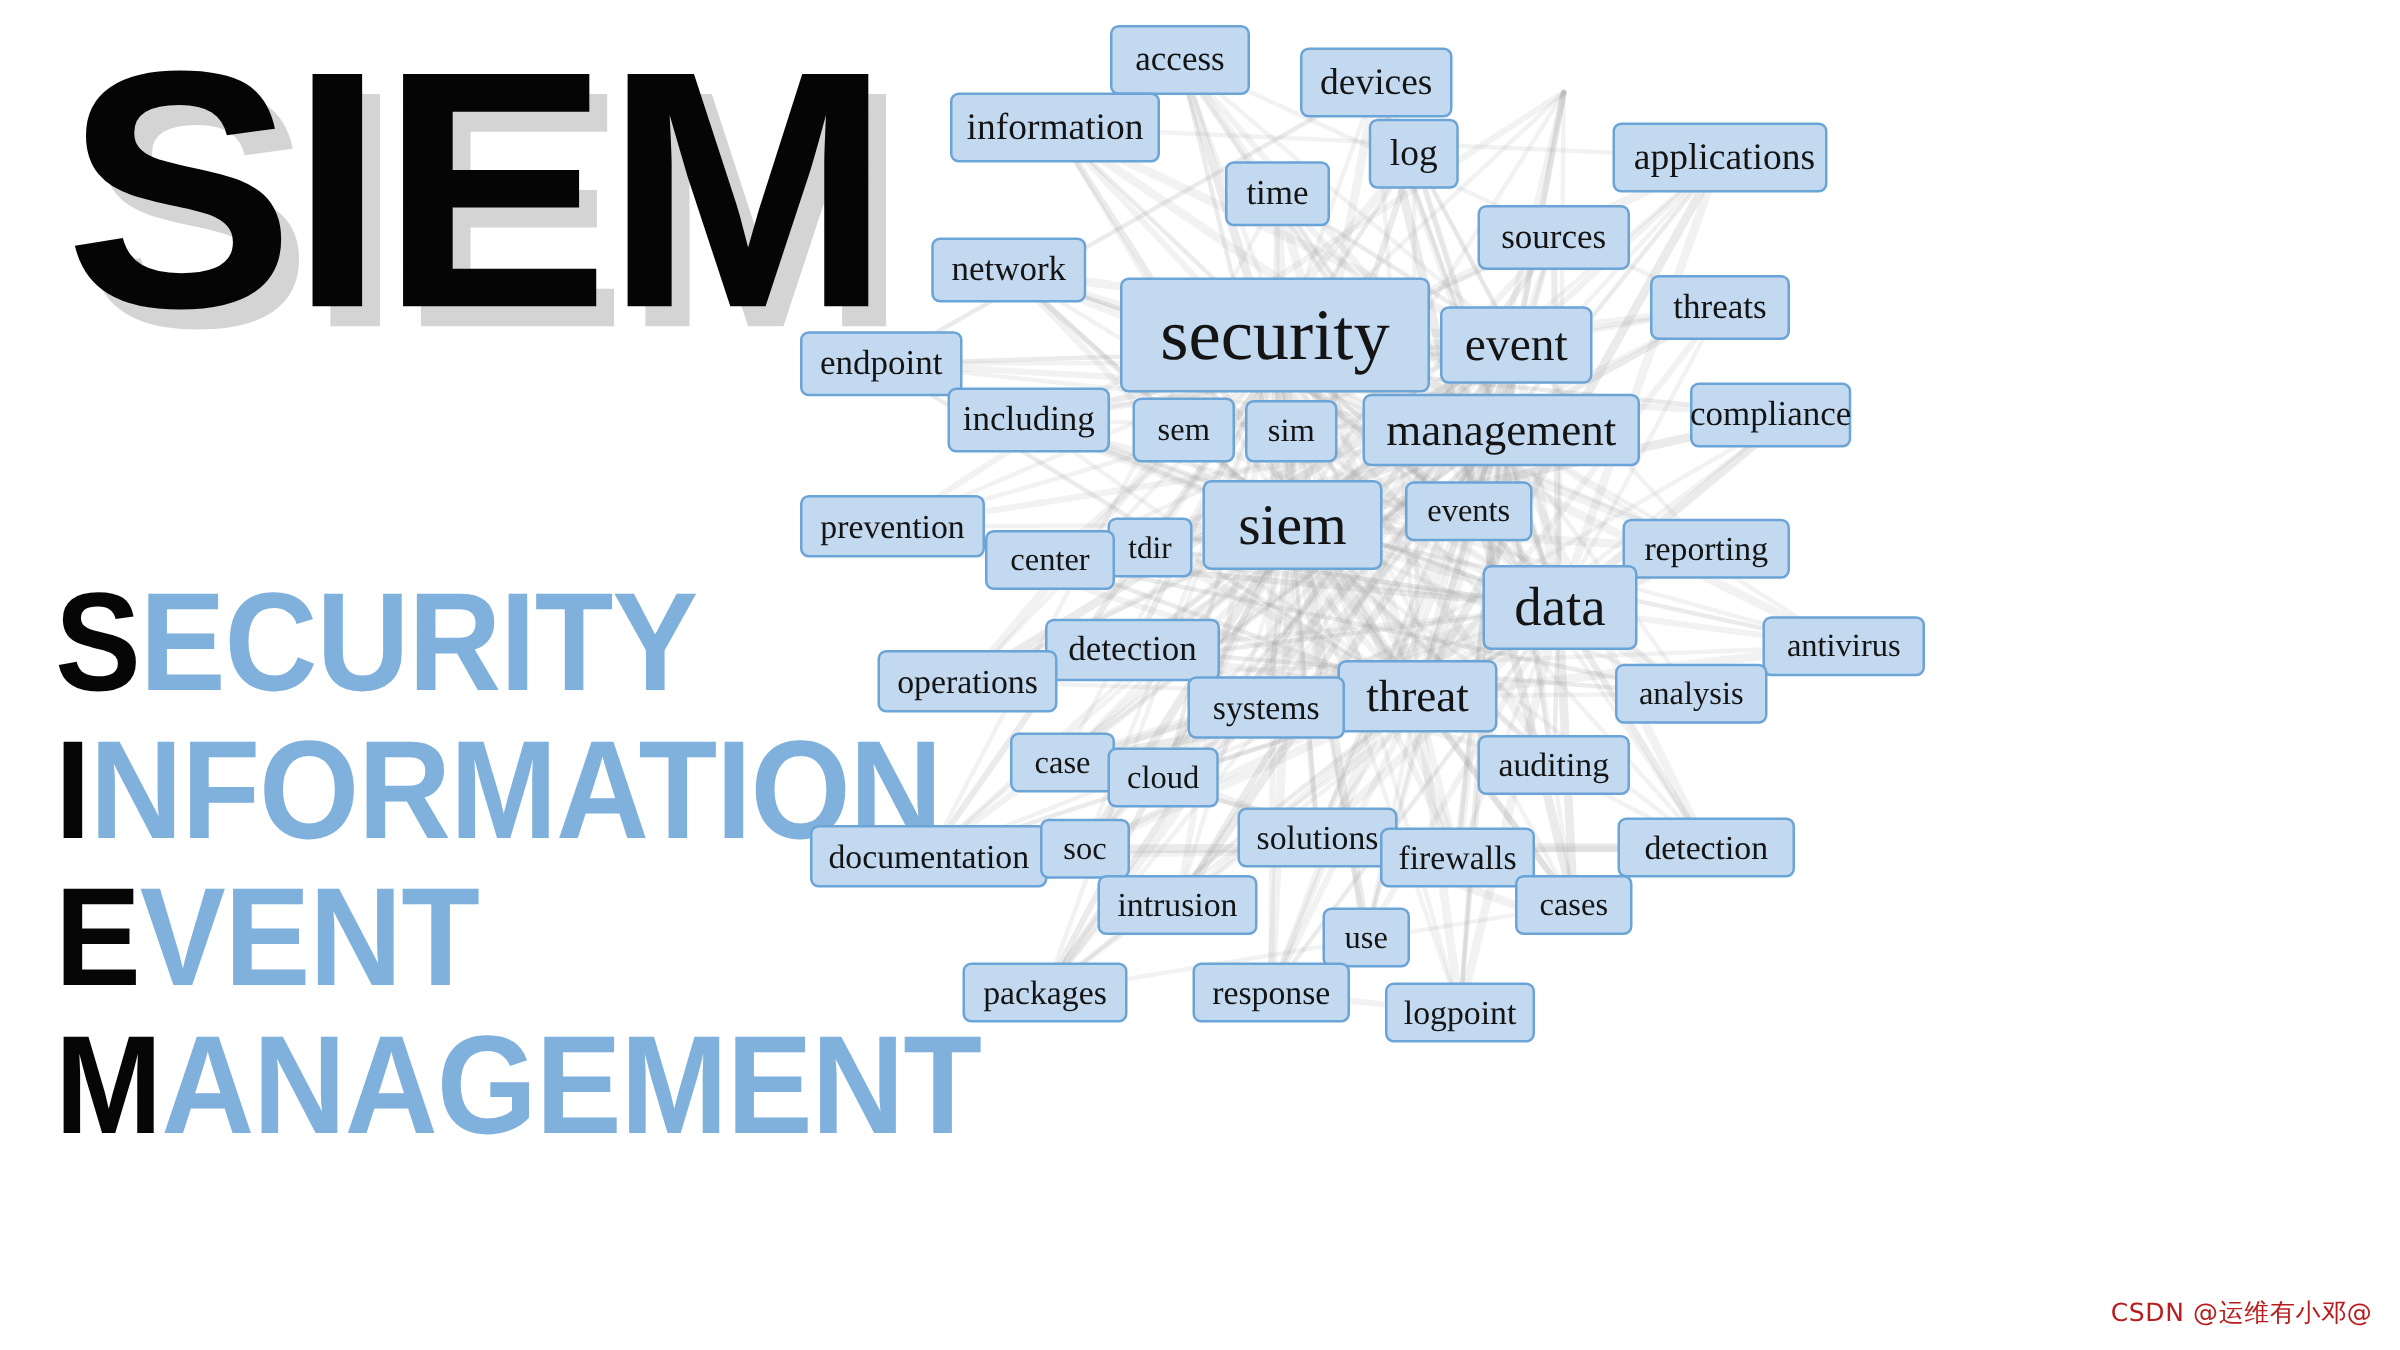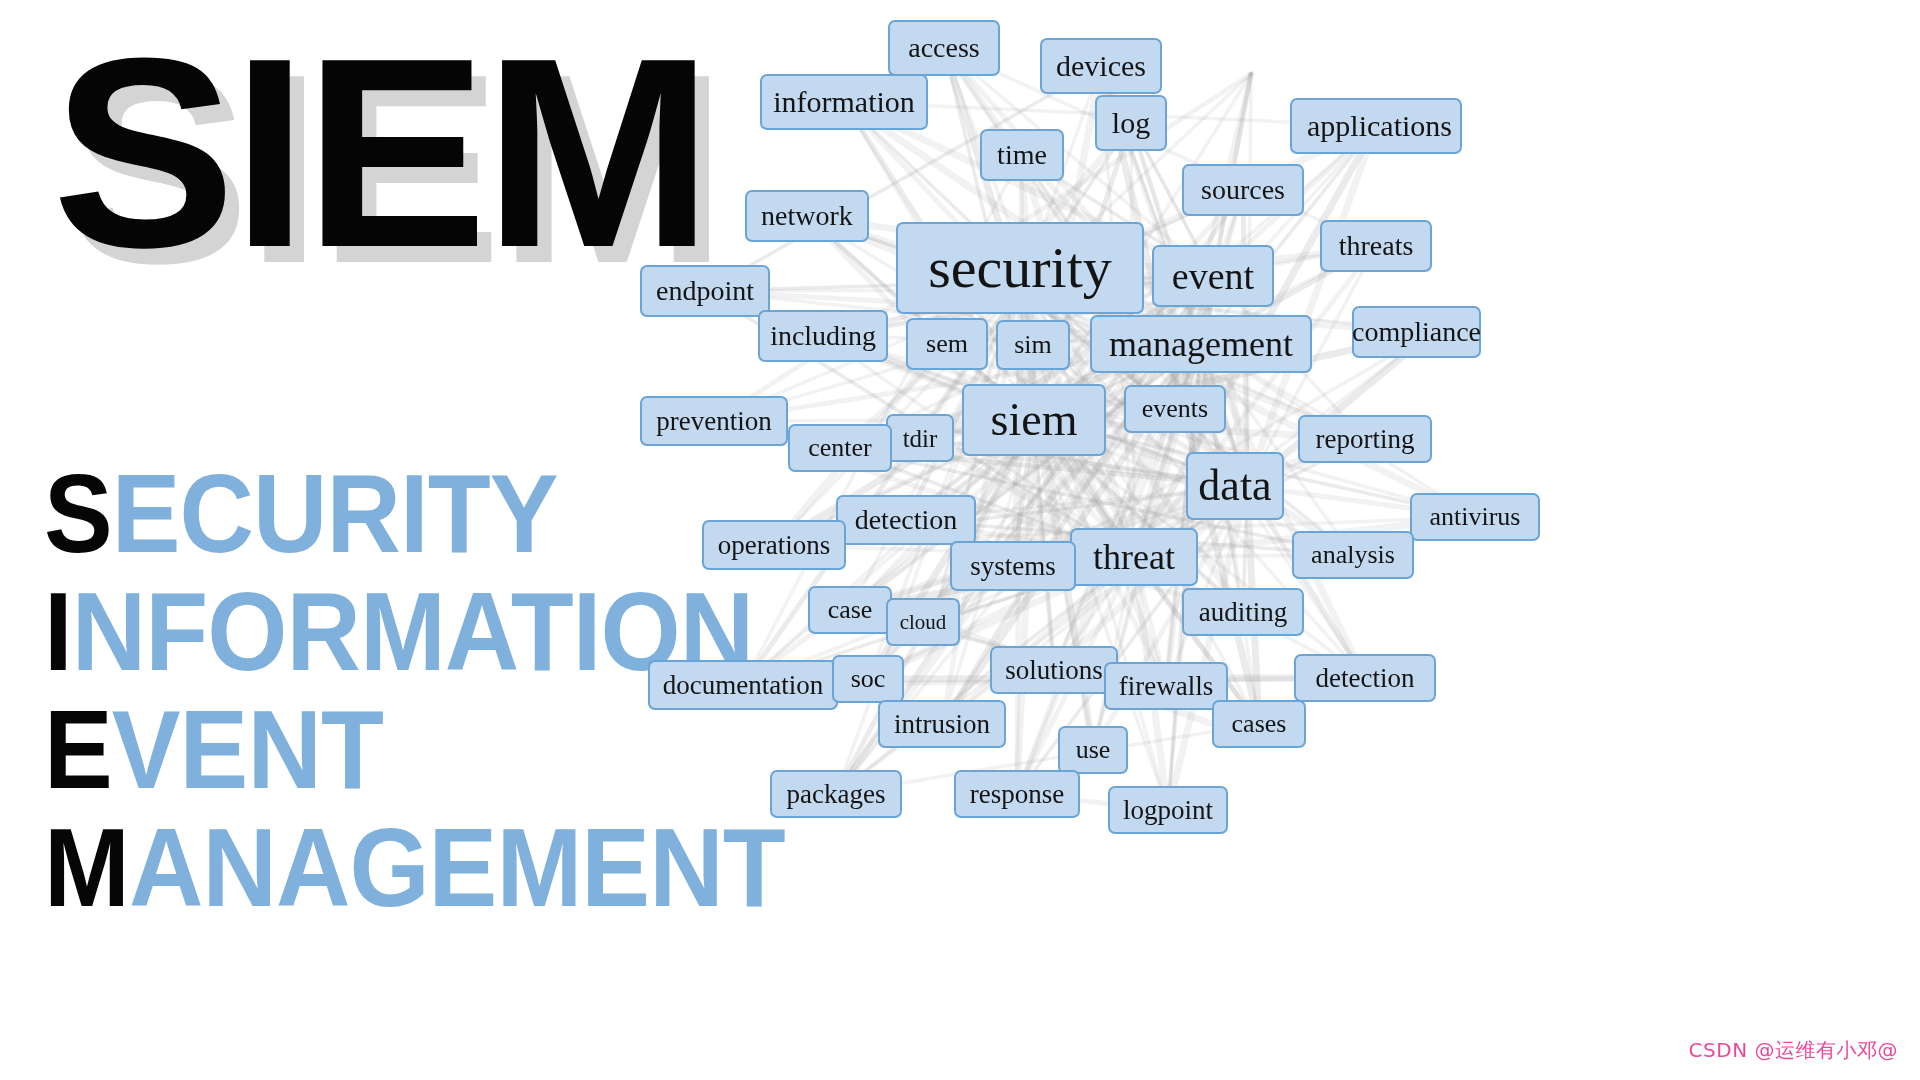--- a/index.html
+++ b/index.html
@@ -96,21 +96,21 @@
     line-height: 1;
   }
 
   
   #watermark {
     position: absolute;
     right: 22px;
     bottom: 16px;
     font-family: "DejaVu Sans", sans-serif;
     font-size: 20px;
-    color: #ec4899;
+    color: #b91c1c;
     letter-spacing: 0.5px;
     white-space: nowrap;
   }
 </style>
 </head>
 <body>
 
 <div id="left-panel">
 
   <div id="acronym-logo">SIEM</div>
@@ -406,30 +406,30 @@
       <div class="gnode" style="left: 286px; top: 318px; width: 82px; height: 52px; font-size: 26px;">sem</div>
       <div class="gnode" style="left: 376px; top: 320px; width: 74px; height: 50px; font-size: 26px;">sim</div>
       <div class="gnode" style="left: 470px; top: 315px; width: 222px; height: 58px; font-size: 36px;">management</div>
       <div class="gnode" style="left: 732px; top: 306px; width: 129px; height: 52px; font-size: 28px;">compliance</div>
       <div class="gnode" style="left: 20px; top: 396px; width: 148px; height: 50px; font-size: 27px;">prevention</div>
       <div class="gnode" style="left: 266px; top: 414px; width: 68px; height: 48px; font-size: 25px;">tdir</div>
       <div class="gnode" style="left: 342px; top: 384px; width: 144px; height: 72px; font-size: 46px;">siem</div>
       <div class="gnode" style="left: 504px; top: 385px; width: 102px; height: 48px; font-size: 26px;">events</div>
       <div class="gnode" style="left: 168px; top: 424px; width: 104px; height: 48px; font-size: 26px;">center</div>
       <div class="gnode" style="left: 678px; top: 415px; width: 134px; height: 48px; font-size: 27px;">reporting</div>
-      <div class="gnode" style="left: 566px; top: 452px; width: 98px; height: 68px; font-size: 44px;">data</div>
+      <div class="gnode" style="left: 566px; top: 452px; width: 124px; height: 68px; font-size: 44px;">data</div>
       <div class="gnode" style="left: 216px; top: 495px; width: 140px; height: 50px; font-size: 28px;">detection</div>
       <div class="gnode" style="left: 790px; top: 493px; width: 130px; height: 48px; font-size: 26px;">antivirus</div>
       <div class="gnode" style="left: 82px; top: 520px; width: 144px; height: 50px; font-size: 27px;">operations</div>
       <div class="gnode" style="left: 450px; top: 528px; width: 128px; height: 58px; font-size: 36px;">threat</div>
       <div class="gnode" style="left: 672px; top: 531px; width: 122px; height: 48px; font-size: 26px;">analysis</div>
       <div class="gnode" style="left: 330px; top: 541px; width: 126px; height: 50px; font-size: 27px;">systems</div>
       <div class="gnode" style="left: 562px; top: 588px; width: 122px; height: 48px; font-size: 27px;">auditing</div>
       <div class="gnode" style="left: 188px; top: 586px; width: 84px; height: 48px; font-size: 26px;">case</div>
-      <div class="gnode" style="left: 266px; top: 598px; width: 74px; height: 48px; font-size: 21px;">cloud</div>
+      <div class="gnode" style="left: 266px; top: 598px; width: 89px; height: 48px; font-size: 26px;">cloud</div>
       <div class="gnode" style="left: 370px; top: 646px; width: 128px; height: 48px; font-size: 27px;">solutions</div>
       <div class="gnode" style="left: 674px; top: 654px; width: 142px; height: 48px; font-size: 27px;">detection</div>
       <div class="gnode" style="left: 484px; top: 662px; width: 124px; height: 48px; font-size: 27px;">firewalls</div>
       <div class="gnode" style="left: 28px; top: 660px; width: 190px; height: 50px; font-size: 27px;">documentation</div>
       <div class="gnode" style="left: 212px; top: 655px; width: 72px; height: 48px; font-size: 26px;">soc</div>
       <div class="gnode" style="left: 592px; top: 700px; width: 94px; height: 48px; font-size: 26px;">cases</div>
       <div class="gnode" style="left: 258px; top: 700px; width: 128px; height: 48px; font-size: 27px;">intrusion</div>
       <div class="gnode" style="left: 438px; top: 726px; width: 70px; height: 48px; font-size: 26px;">use</div>
       <div class="gnode" style="left: 150px; top: 770px; width: 132px; height: 48px; font-size: 27px;">packages</div>
       <div class="gnode" style="left: 334px; top: 770px; width: 126px; height: 48px; font-size: 27px;">response</div>

